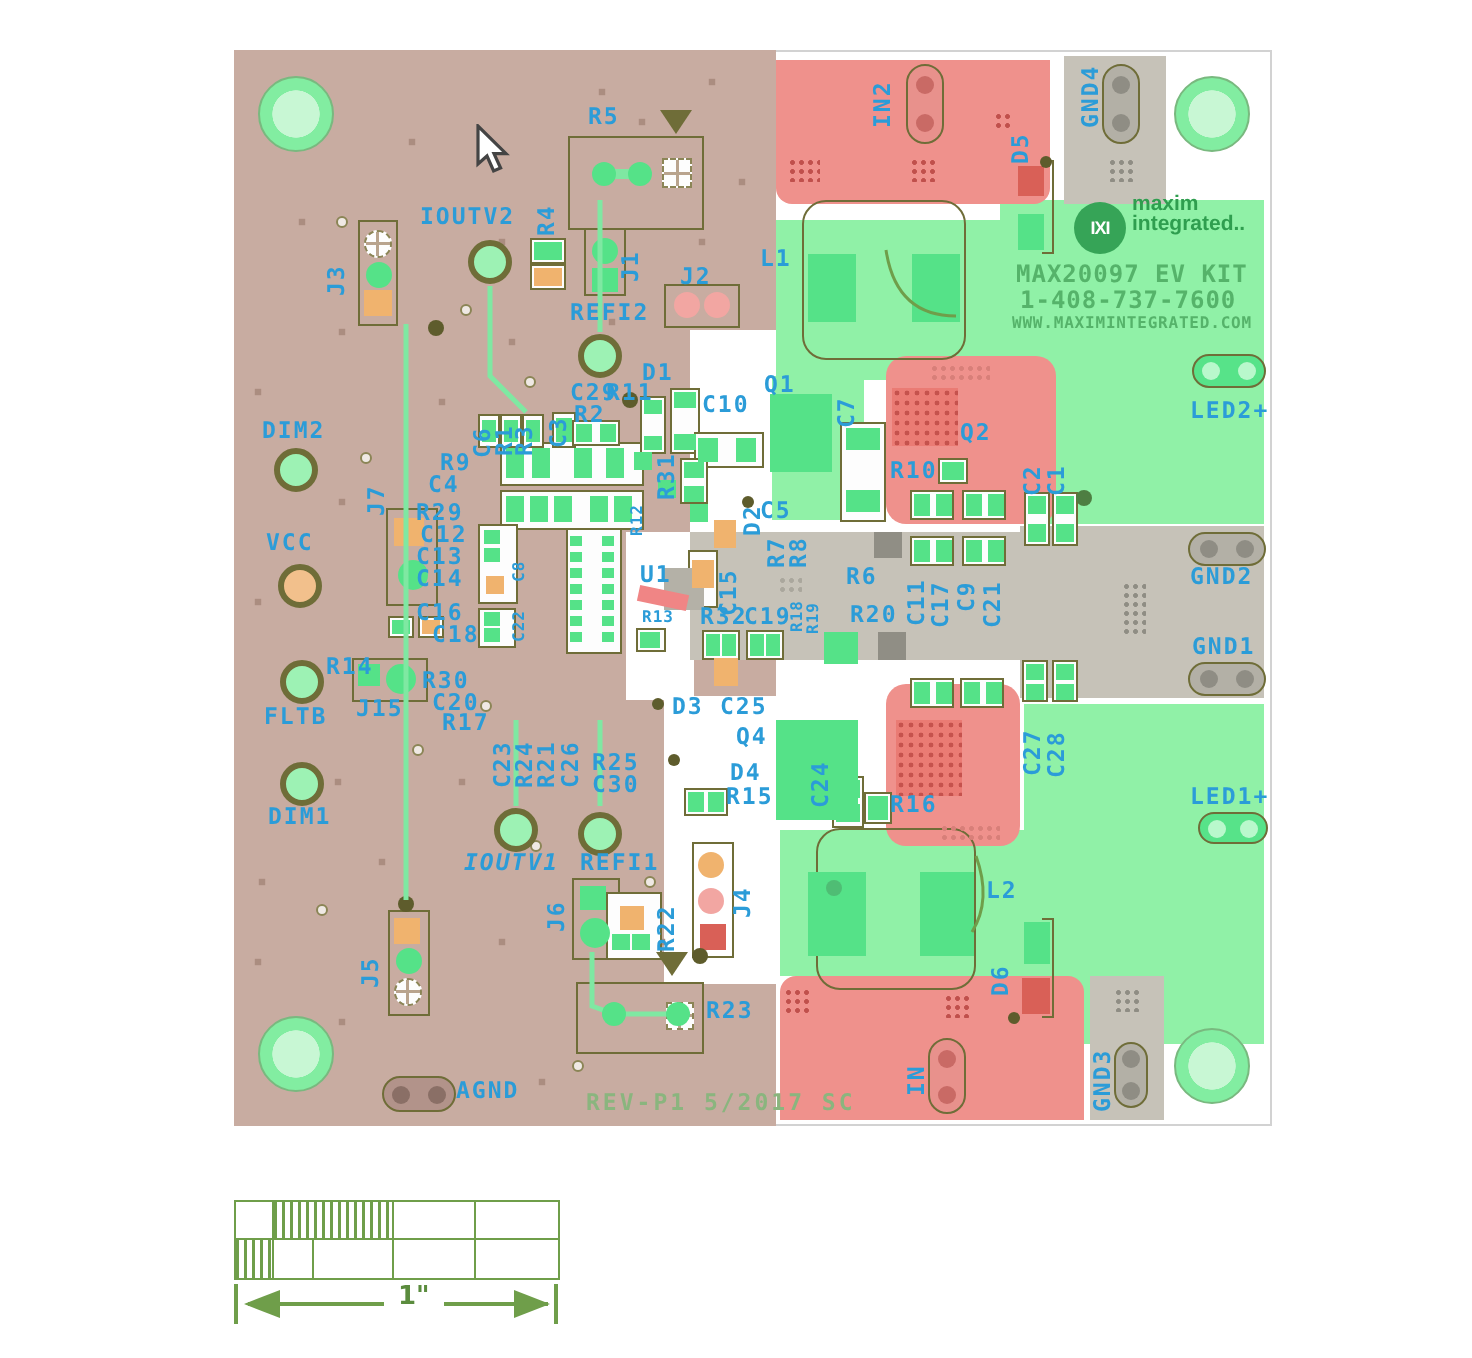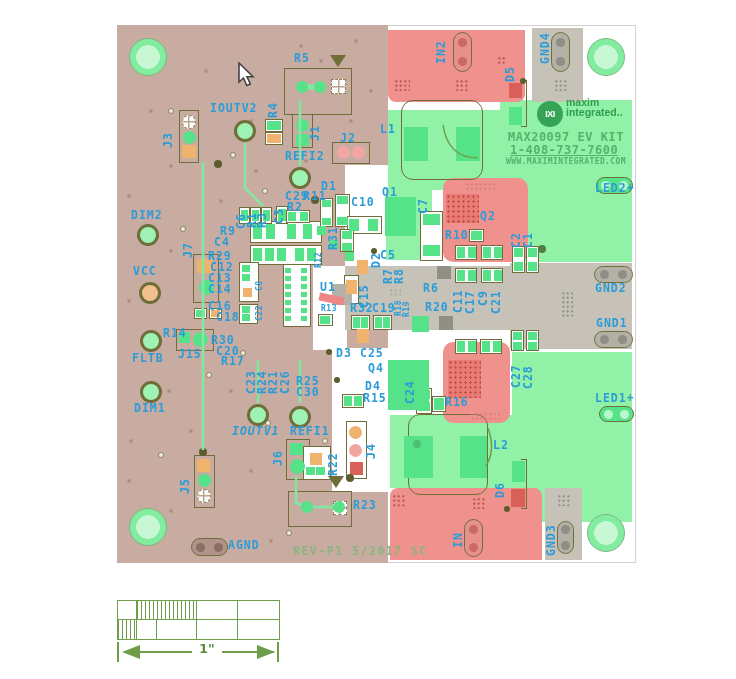--- a/index.html
+++ b/index.html
@@ -405,21 +405,21 @@
       <span class="lbl" style="left: 131px; top: 210px;">DIM2</span>
       <span class="lbl" style="left: 133px; top: 266px;">VCC</span>
       <span class="lbl" style="left: 132px; top: 353px;">FLTB</span>
       <span class="lbl" style="left: 134px; top: 403px;">DIM1</span>
       <span class="lbl" style="left: 232px; top: 426px; font-style: italic;">IOUTV1</span>
       <span class="lbl" style="left: 290px; top: 426px;">REFI1</span>
       <span class="lbl" style="left: 228px; top: 540px;">AGND</span>
       <span class="lbl" style="left: 353px; top: 500px;">R23</span>
       <span class="lbl" style="left: 493px; top: 440px;">L2</span>
       <span class="lbl" style="left: 380px; top: 124px;">L1</span>
-      <span class="lbl" style="left: 595px; top: 183px;">LED2+</span>
+      <span class="lbl" style="left: 595px; top: 200px;">LED2+</span>
       <span class="lbl" style="left: 595px; top: 283px;">GND2</span>
       <span class="lbl" style="left: 596px; top: 318px;">GND1</span>
       <span class="lbl" style="left: 595px; top: 393px;">LED1+</span>
       <span class="lbl v" style="left: 163px; top: 148px;">J3</span>
       <span class="lbl v" style="left: 268px; top: 118px;">R4</span>
       <span class="lbl v" style="left: 310px; top: 141px;">J1</span>
       <span class="lbl v" style="left: 436px; top: 64px;">IN2</span>
       <span class="lbl v" style="left: 505px; top: 82px;">D5</span>
       <span class="lbl v" style="left: 540px; top: 64px;">GND4</span>
       <span class="lbl v" style="left: 183px; top: 258px;">J7</span>
@@ -459,21 +459,21 @@
       <span class="lbl v" style="left: 453px; top: 548px;">IN</span>
       <span class="lbl v" style="left: 546px; top: 556px;">GND3</span>
     </div>
 
   <div id="maxim-logo">IXI</div>
   <div class="wordmark">
     <div>maxim</div>
     <div>integrated..</div>
   </div>
   <div class="gtxt" style="left:508px;top:131px;">MAX20097 EV KIT</div>
-  <div class="gtxt" style="left:510px;top:144px;text-decoration:underline;">1-408-737-7600</div>
+  <div class="gtxt" style="left:510px;top:144px;">1-408-737-7600</div>
   <div class="gtxt sm" style="left:506px;top:158px;">WWW.MAXIMINTEGRATED.COM</div>
   <div class="revtxt" style="left:293px;top:544px;">REV-P1 5/2017 SC</div>
 
   <div id="scalebar">
     <div class="sb-cell" style="left:117px;top:600px;width:21px;height:21px;"></div>
     <div class="sb-cell sb-hatch" style="left:136px;top:600px;width:62px;height:21px;"></div>
     <div class="sb-cell" style="left:196px;top:600px;width:43px;height:21px;"></div>
     <div class="sb-cell" style="left:237px;top:600px;width:43px;height:21px;"></div>
     <div class="sb-cell sb-hatch" style="left:117px;top:619px;width:21px;height:21px;"></div>
     <div class="sb-cell" style="left:136px;top:619px;width:22px;height:21px;"></div>

